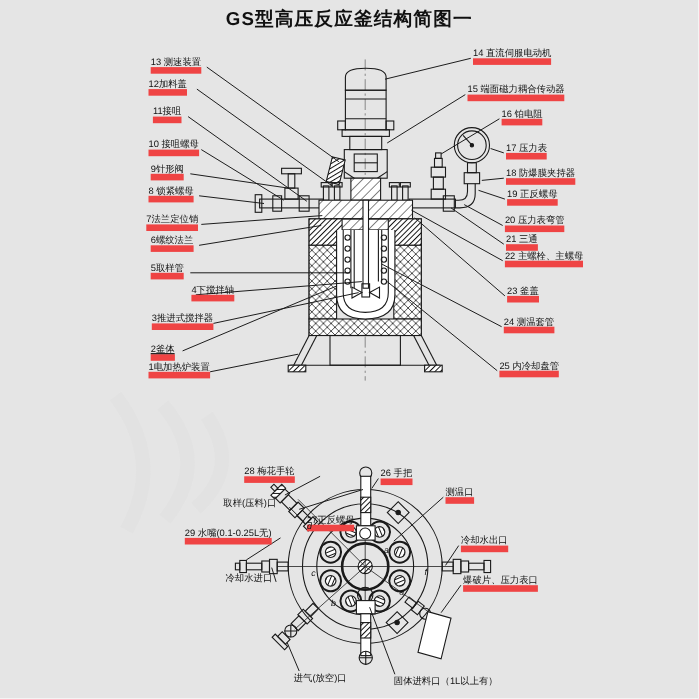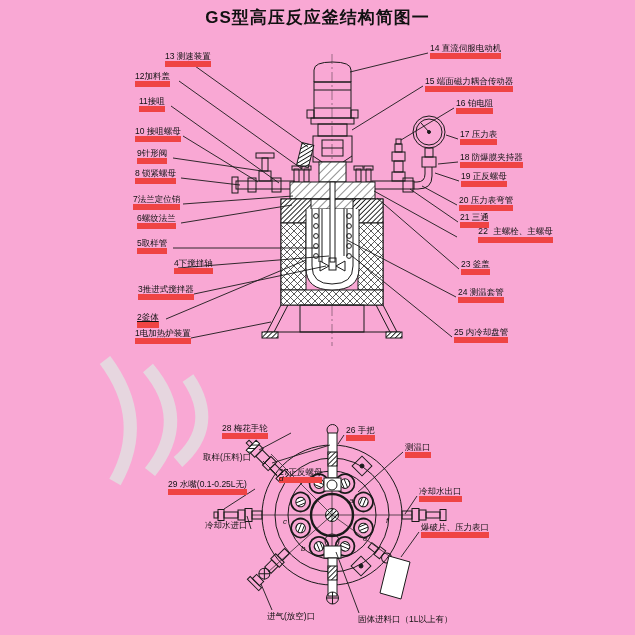--- a/index.html
+++ b/index.html
@@ -1,16 +1,16 @@
 <!DOCTYPE html>
 <html><head>
 <meta charset="utf-8">
 <style>
   html,body{margin:0;padding:0;background:#fff;}
-  #stage{position:relative;width:635px;height:635px;background:#f9a8d4;overflow:hidden;
+  #stage{position:relative;width:635px;height:635px;background:#e5e5e5;overflow:hidden;
          font-family:"Liberation Sans","DejaVu Sans",sans-serif;color:#111;}
   #drawing{position:absolute;left:0;top:0;}
   #labels-layer{position:absolute;left:0;top:0;width:635px;height:635px;}
   .page-title{position:absolute;top:6px;left:0;width:100%;text-align:center;
               font-size:17px;font-weight:bold;letter-spacing:1px;color:#111;}
   .lbl{position:absolute;font-size:8.5px;line-height:10px;white-space:nowrap;color:#111;}
   .lbl.u{border-bottom:6px solid #ef4444;padding-bottom:0px;}
   .portletter{position:absolute;font-size:8px;line-height:8px;color:#111;font-style:italic;}
 </style>
 </head>
@@ -335,42 +335,42 @@
           <line x1="419" y1="532" x2="401" y2="557"></line>
           <line x1="272" y1="610" x2="261" y2="584"></line>
           <line x1="359" y1="613" x2="336" y2="552"></line>
         </g>
     </g>
   </svg>
 
   <div id="labels-layer">
     <div class="page-title">GS型高压反应釜结构简图一</div>
 
-  <div class="lbl u" style="left: 137px; top: 51px; margin-left: 28px;">13 测速装置</div>
+  <div class="lbl u" style="left: 137px; top: 51px;">13 测速装置</div>
       <div class="lbl u" style="left: 135px; top: 71px;">12加料盖</div>
       <div class="lbl u" style="left: 139px; top: 96px;">11接咀</div>
       <div class="lbl u" style="left: 135px; top: 126px;">10 接咀螺母</div>
       <div class="lbl u" style="left: 137px; top: 148px;">9针形阀</div>
       <div class="lbl u" style="left: 135px; top: 168px;">8 锁紧螺母</div>
       <div class="lbl u" style="left: 133px; top: 194px;">7法兰定位销</div>
       <div class="lbl u" style="left: 137px; top: 213px;">6螺纹法兰</div>
       <div class="lbl u" style="left: 137px; top: 238px;">5取样管</div>
       <div class="lbl u" style="left: 135px; top: 258px; margin-left: 39px;">4下搅拌轴</div>
       <div class="lbl u" style="left: 138px; top: 284px;">3推进式搅拌器</div>
       <div class="lbl u" style="left: 137px; top: 312px; text-decoration: underline;">2釜体</div>
       <div class="lbl u" style="left: 135px; top: 328px;">1电加热炉装置</div>
       <div class="lbl u" style="left: 430px; top: 43px;">14 直流伺服电动机</div>
       <div class="lbl u" style="left: 425px; top: 76px;">15 端面磁力耦合传动器</div>
       <div class="lbl u" style="left: 456px; top: 98px;">16 铂电阻</div>
       <div class="lbl u" style="left: 460px; top: 129px;">17 压力表</div>
       <div class="lbl u" style="left: 460px; top: 152px;">18 防爆膜夹持器</div>
       <div class="lbl u" style="left: 461px; top: 171px;">19 正反螺母</div>
       <div class="lbl u" style="left: 459px; top: 195px;">20 压力表弯管</div>
       <div class="lbl u" style="left: 460px; top: 212px;">21 三通</div>
-      <div class="lbl u" style="left: 478px; top: 227px; font-family: Liberation Mono, monospace;">22 主螺栓、主螺母</div>
+      <div class="lbl u" style="left: 459px; top: 227px;">22 主螺栓、主螺母</div>
       <div class="lbl u" style="left: 461px; top: 259px;">23 釜盖</div>
       <div class="lbl u" style="left: 458px; top: 287px;">24 测温套管</div>
       <div class="lbl u" style="left: 454px; top: 327px;">25 内冷却盘管</div>
       <div class="lbl u" style="left: 222px; top: 423px;">28 梅花手轮</div>
       <div class="lbl u" style="left: 279px; top: 435px; margin-top: 32px;">27正反螺母</div>
       <div class="lbl u" style="left: 346px; top: 425px;">26 手把</div>
       <div class="lbl" style="left: 203px; top: 452px; text-align: right;">取样(压料)口</div>
       <div class="lbl u" style="left: 168px; top: 479px;">29 水嘴(0.1-0.25L无)</div>
       <div class="lbl" style="left: 205px; top: 520px;">冷却水进口</div>
       <div class="lbl u" style="left: 405px; top: 442px;">测温口</div>

